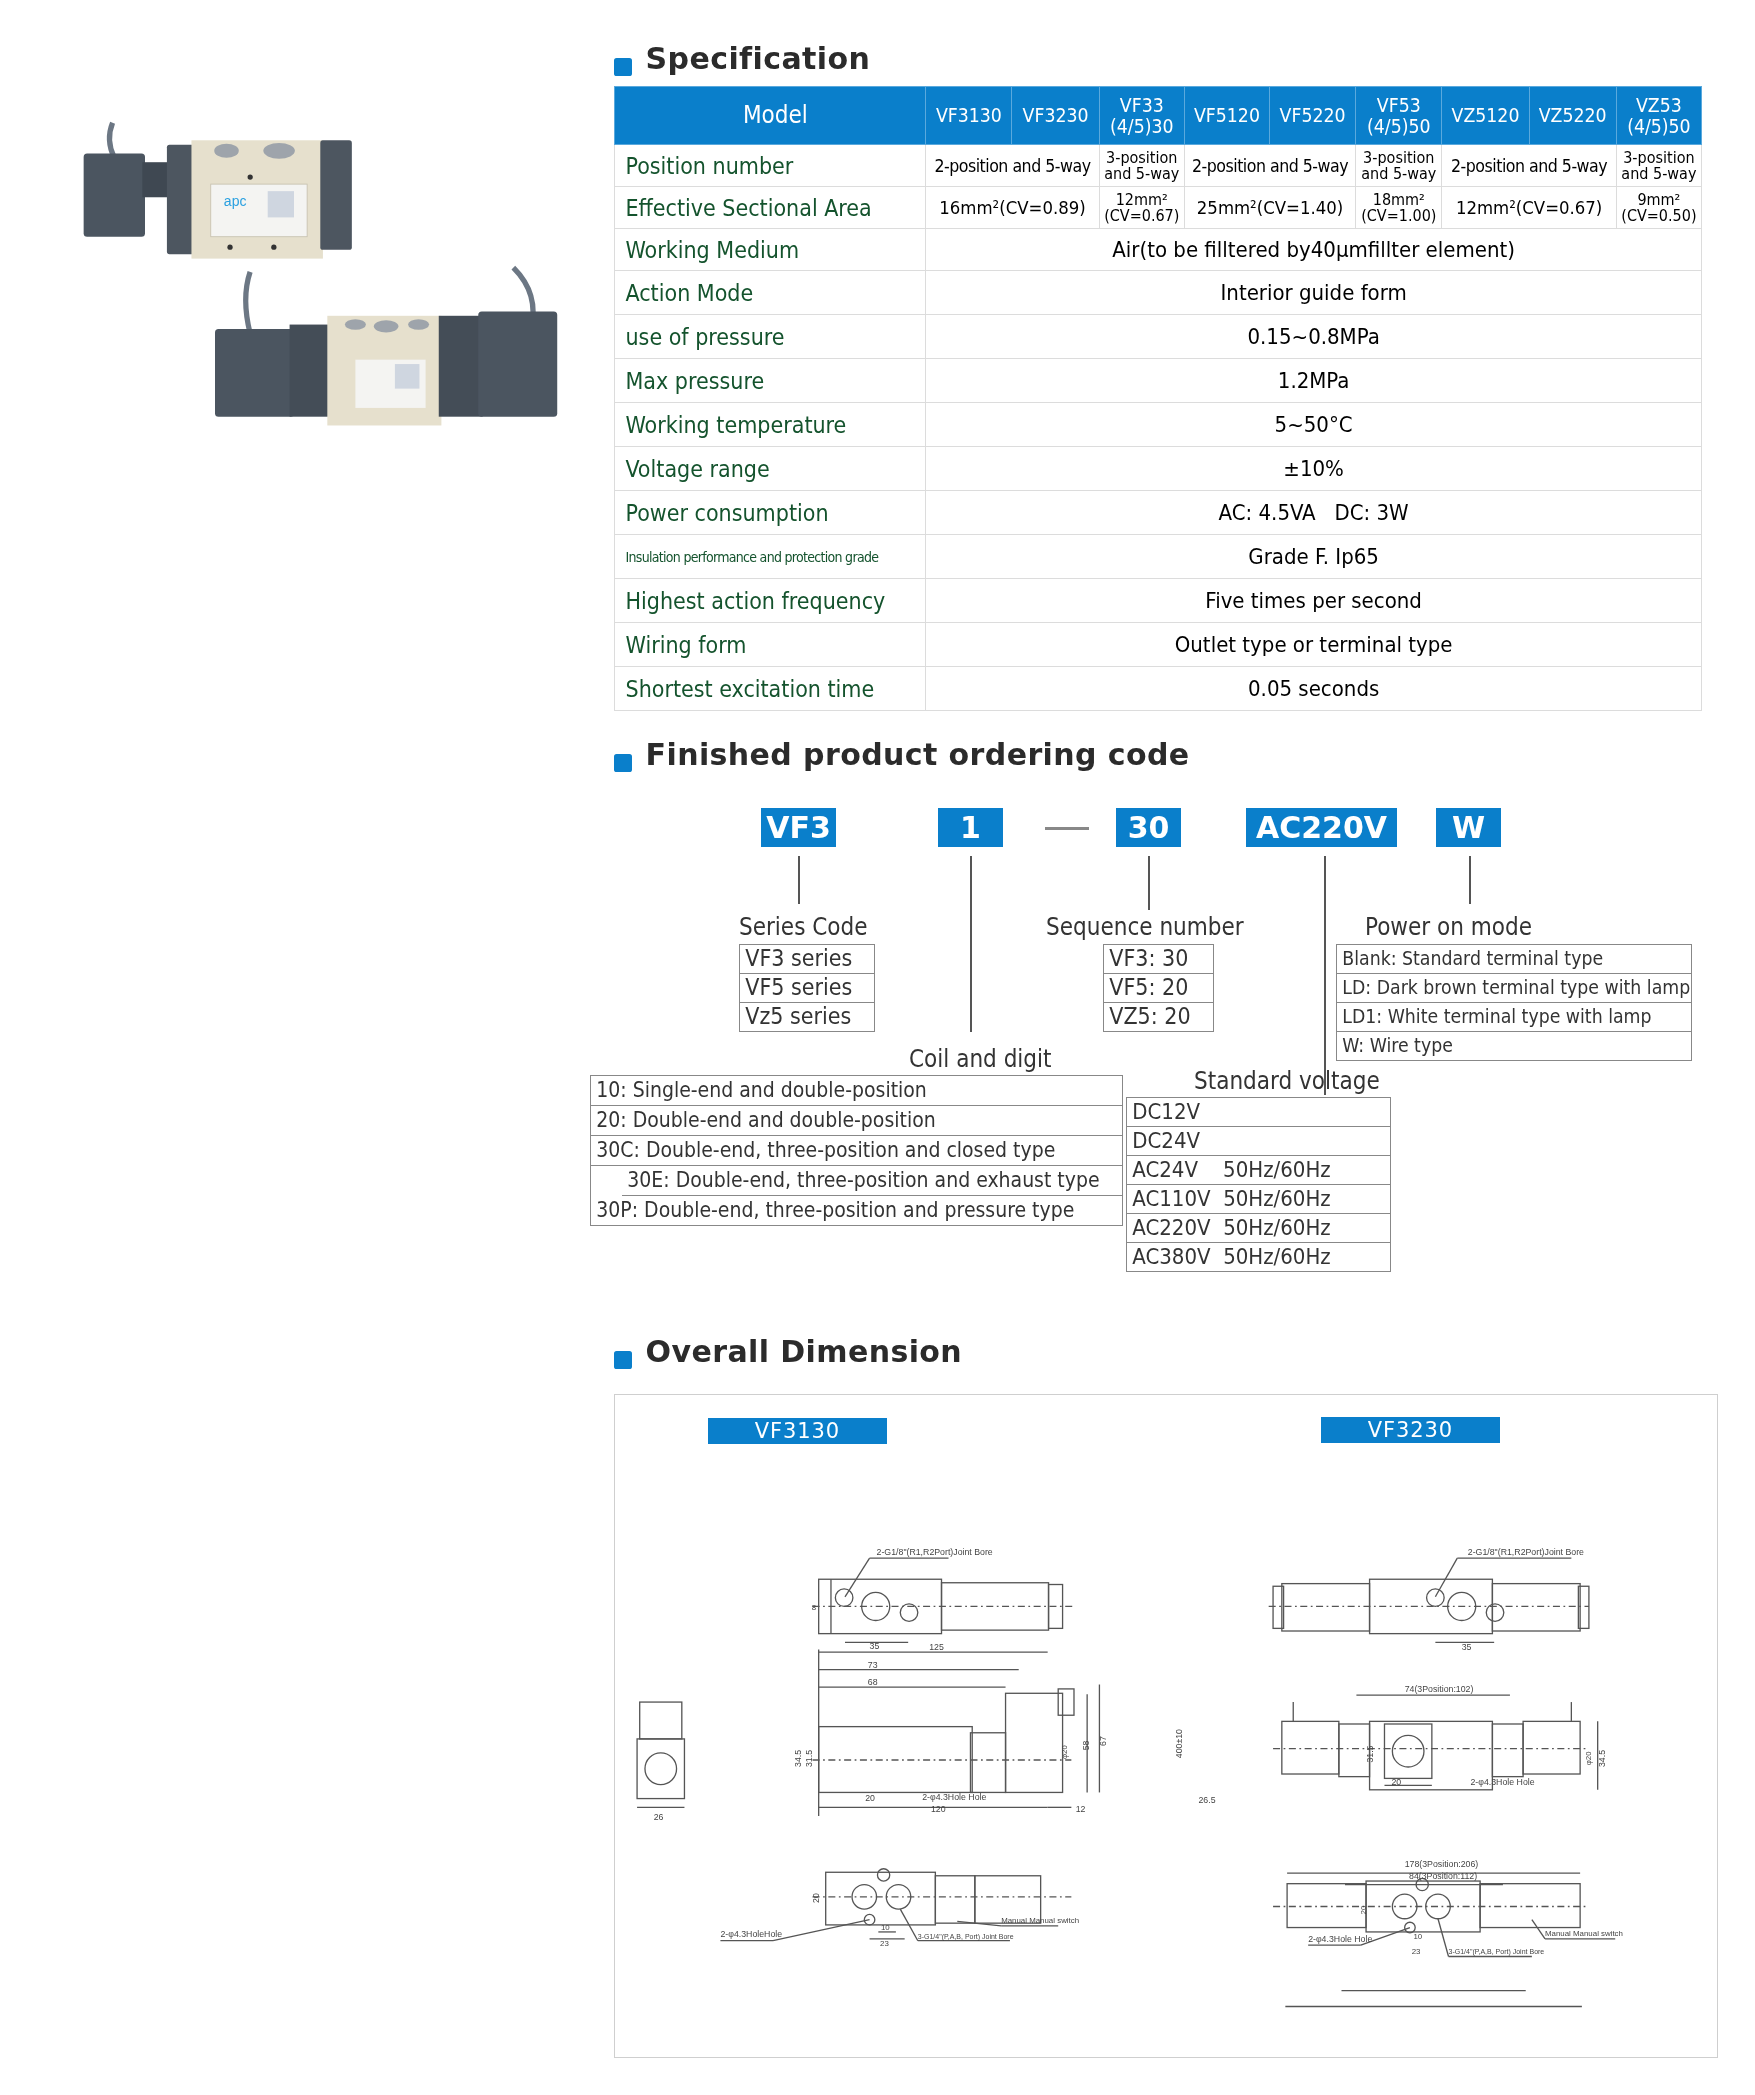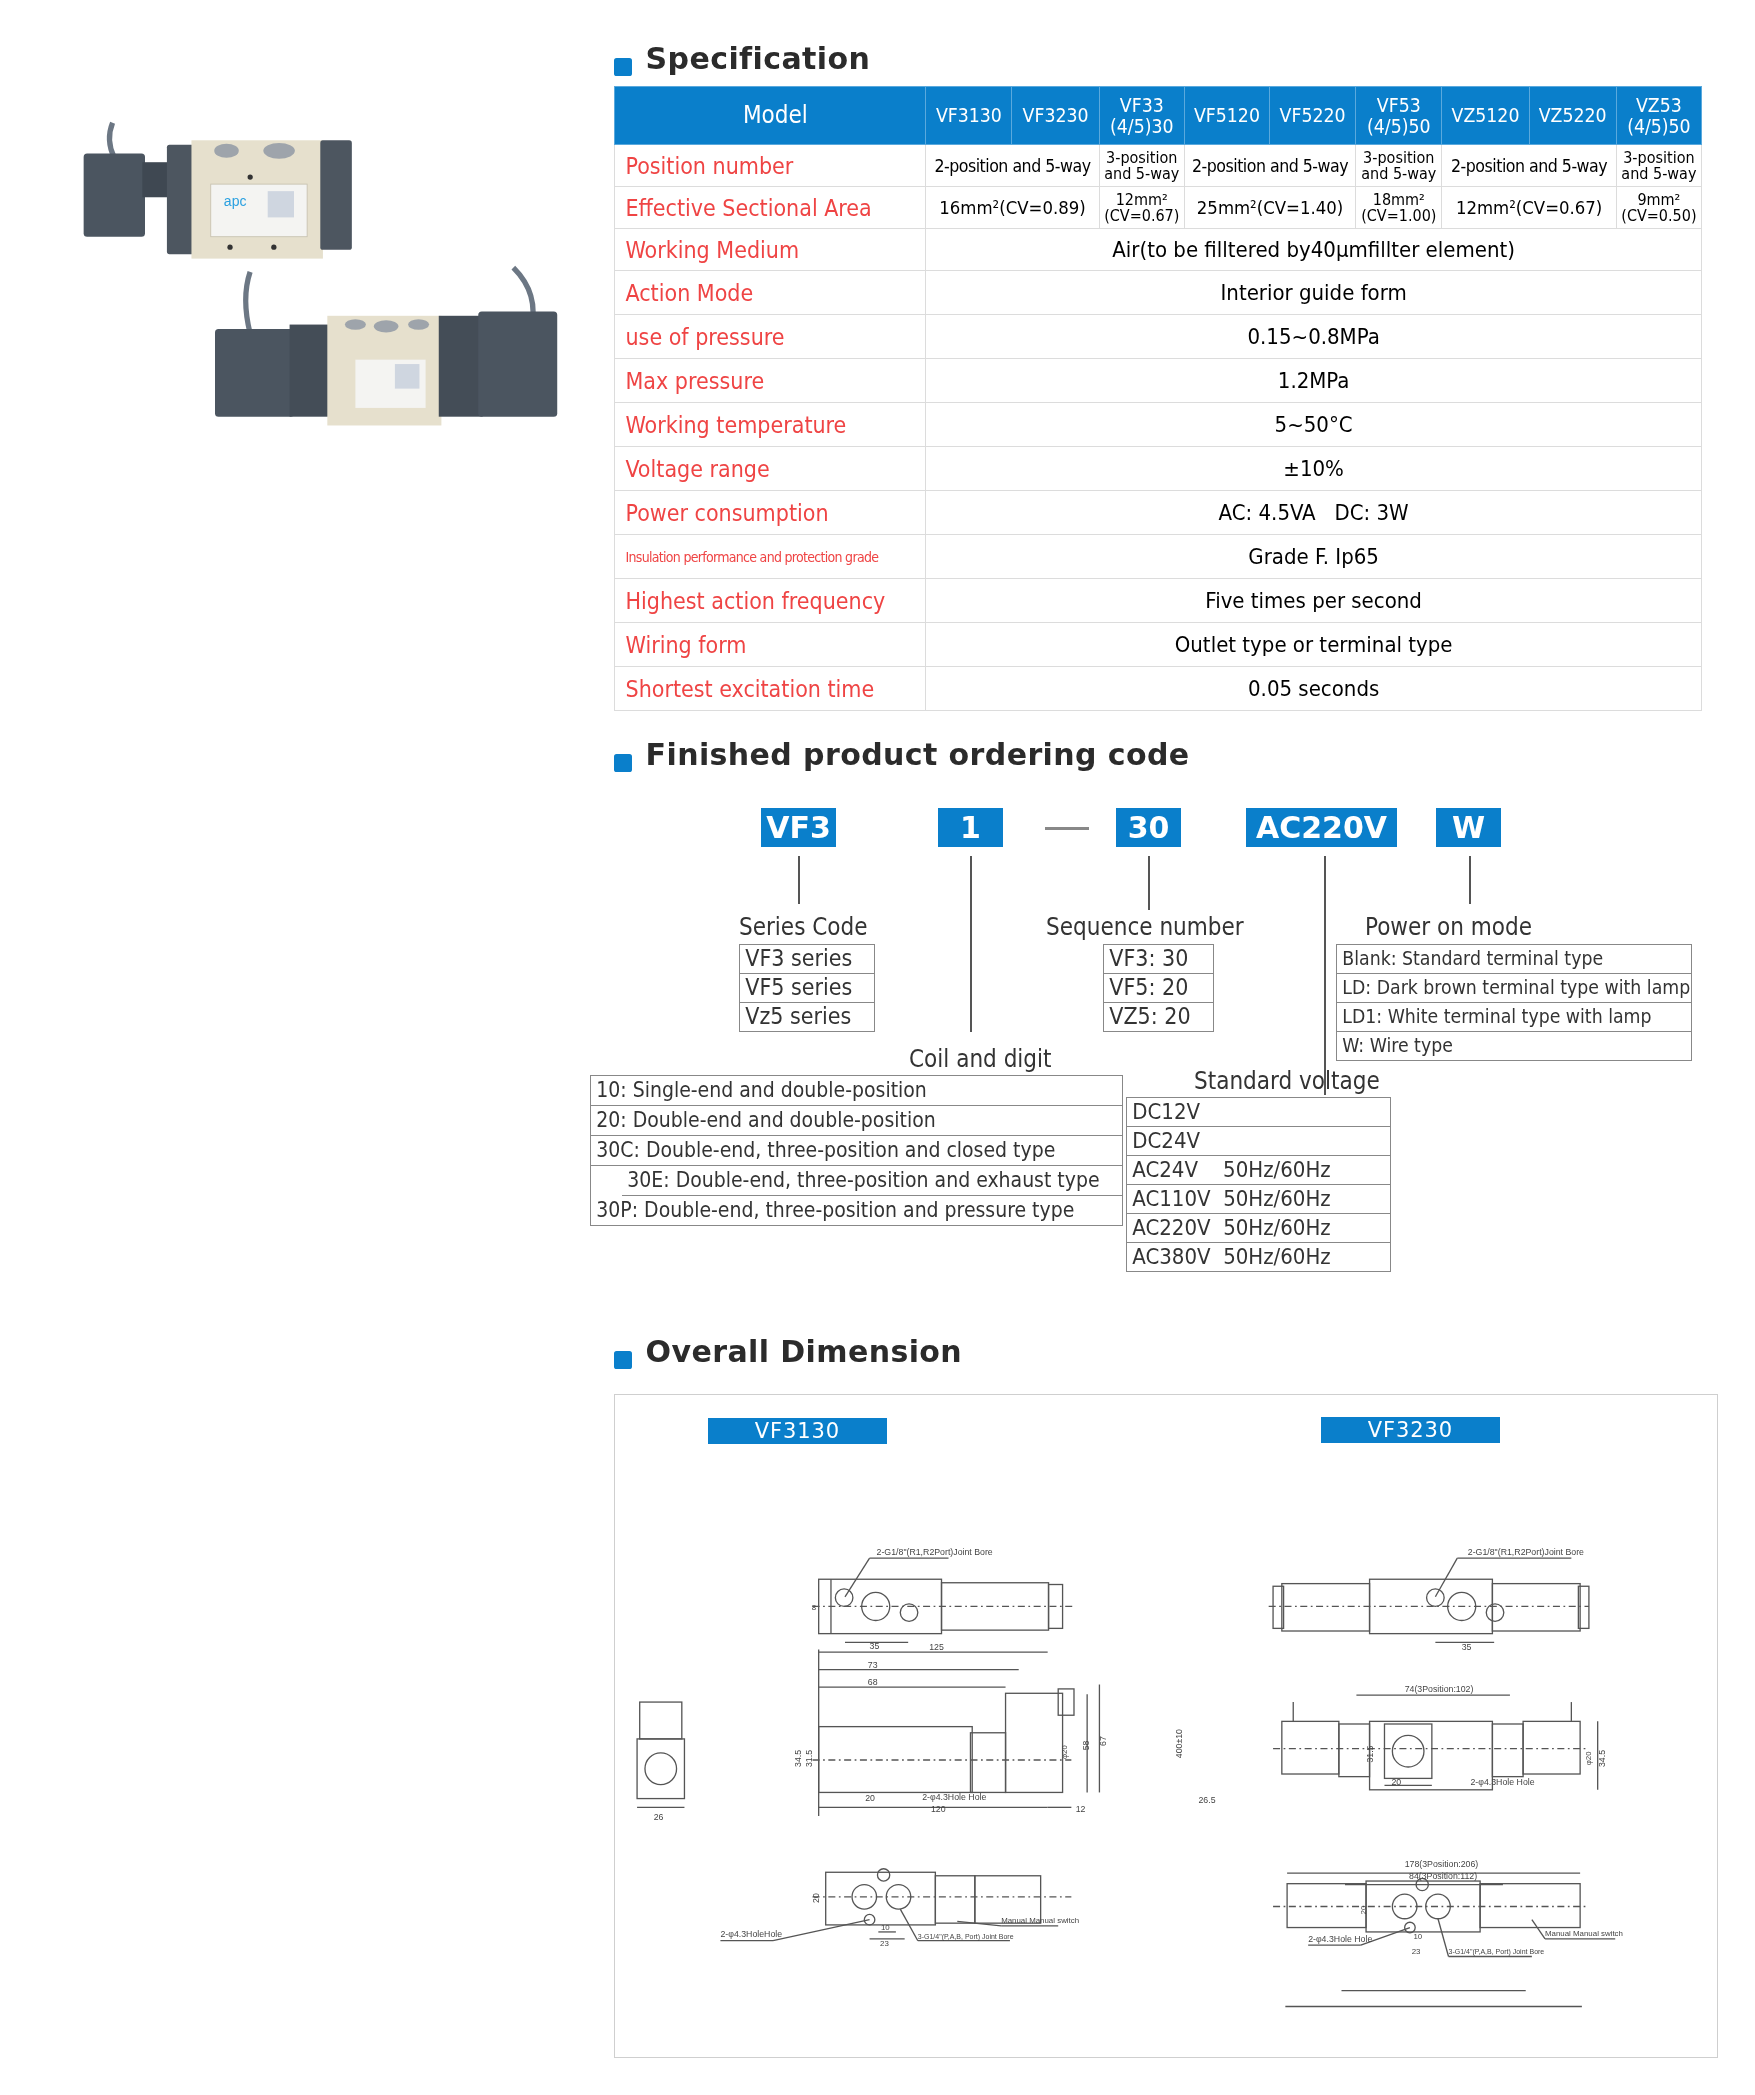--- a/index.html
+++ b/index.html
@@ -14,21 +14,21 @@
   .sec-head { position:absolute; left:614px; height:39px; display:flex; align-items:flex-end; }
   .sec-head .sq { width:17.6px; height:17.6px; background:#0a7fcb; border-radius:2.6px; margin-right:14px; }
   .sec-head .t { font-family:"DejaVu Sans", sans-serif; font-weight:bold; font-size:30px; color:#2b2b2b; letter-spacing:0.4px; }
 
   
   table.spec { position:absolute; left:614px; top:86px; width:1088px; border-collapse:collapse;
                font-family:"DejaVu Sans Condensed","DejaVu Sans", sans-serif; table-layout:fixed; }
   table.spec td, table.spec th { border:1.8px solid #dcdcdc; padding:0; text-align:center; vertical-align:middle; }
   table.spec th { background:#0a7fcb; color:#ffffff; font-weight:normal; font-size:19.3px; line-height:21px; border-color:#5aa9dd; }
   table.spec th.label { text-align:center; padding-left:10.5px; font-size:24px; }
-  table.spec td.label { text-align:left; padding-left:10.5px; font-size:23px; color:#ef4444; }
+  table.spec td.label { text-align:left; padding-left:10.5px; font-size:23px; color:#14532d; }
   table.spec td { font-size:22px; color:#000000; }
   table.spec td.small { font-size:16px; line-height:16px; }
   table.spec td.tiny { font-size:14px; letter-spacing:-0.5px; }
   table.spec tr.hdr { height:58px; }
   table.spec tr.r { height:42px; }
   table.spec tr.r2 { height:44px; }
 
   
   .code-box { position:absolute; top:808px; height:39px; background:#0a7fcb; color:#fff;
               font-family:"DejaVu Sans", sans-serif; font-weight:bold; font-size:30px;

